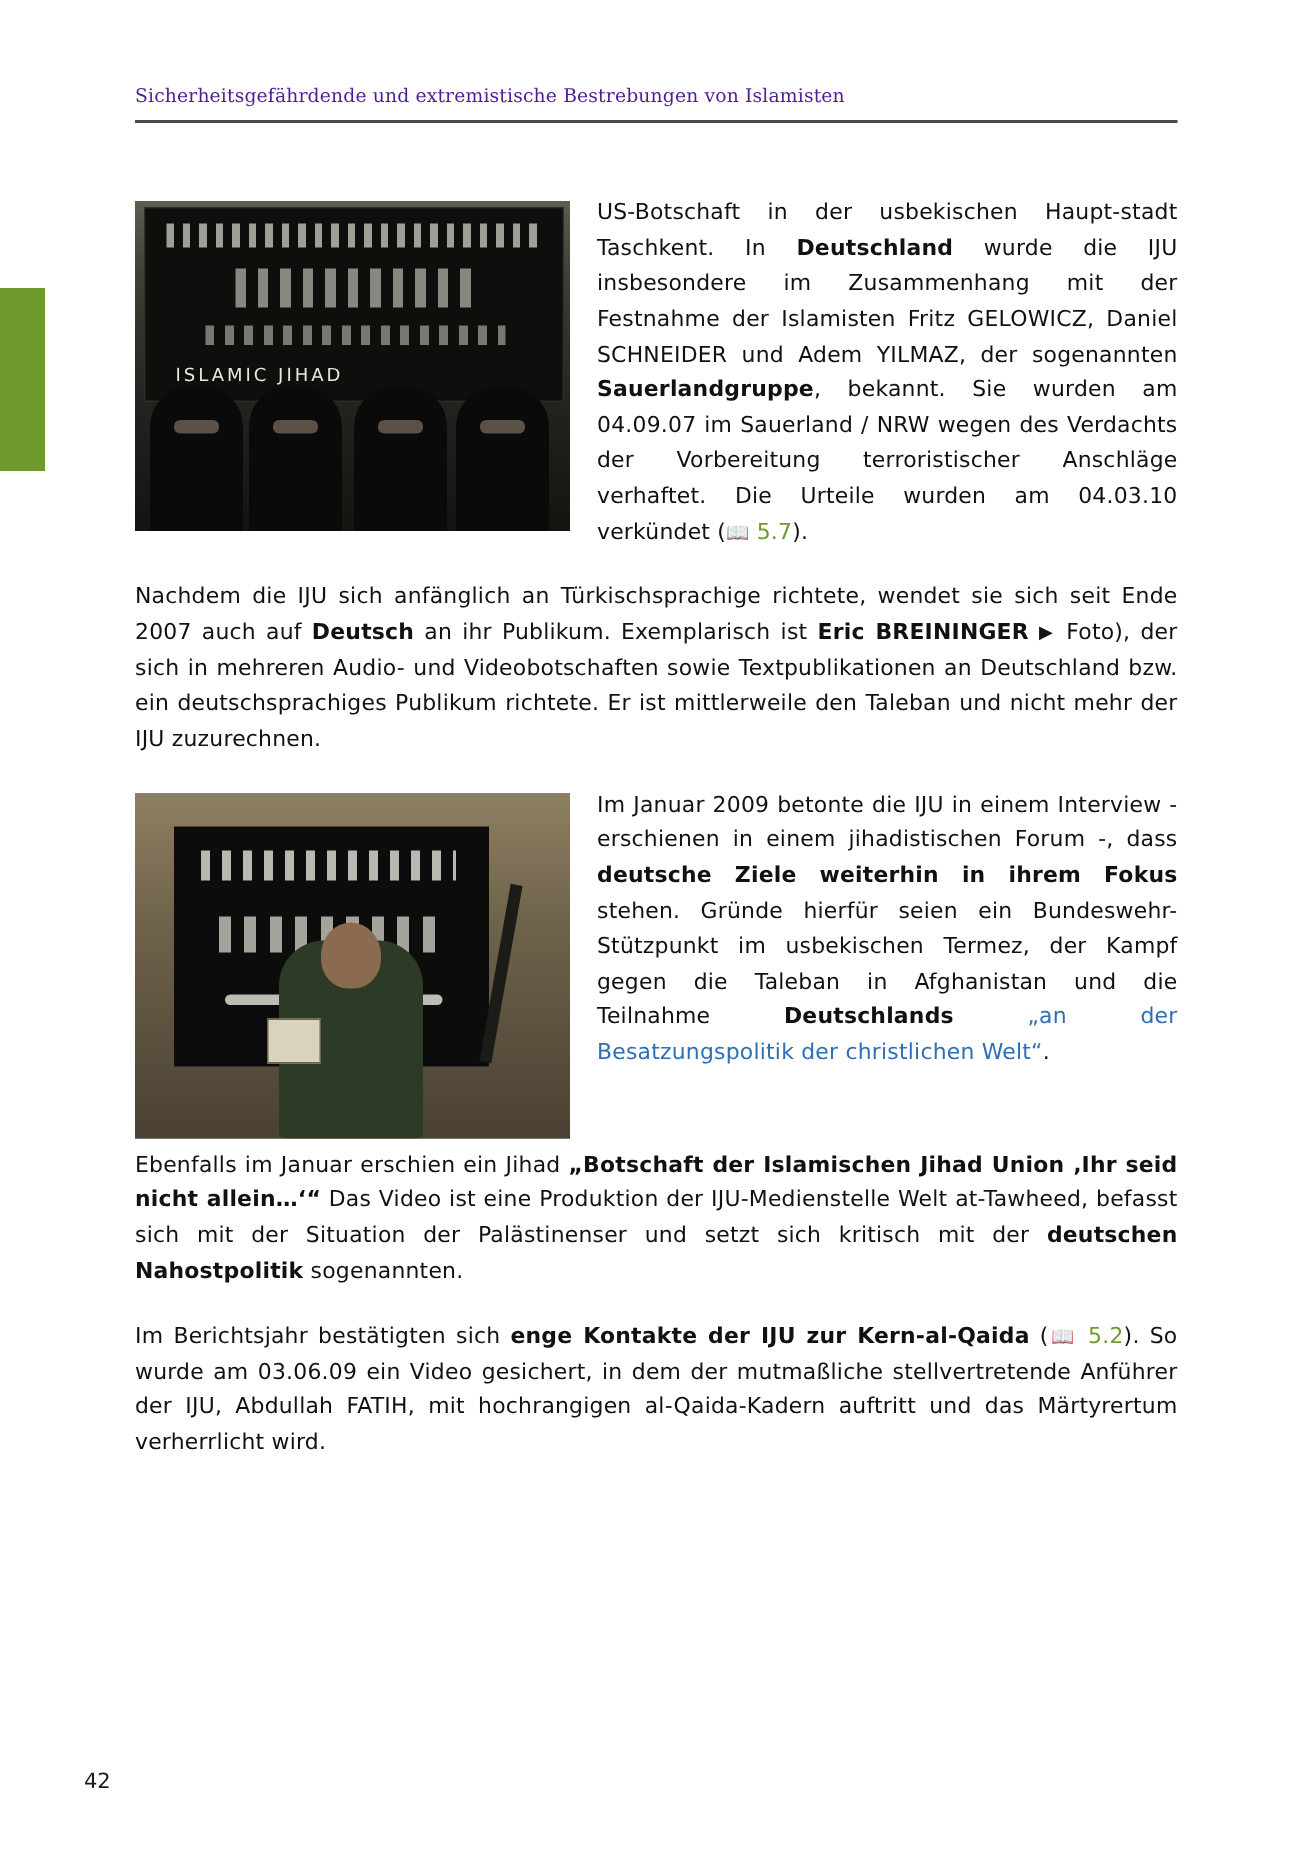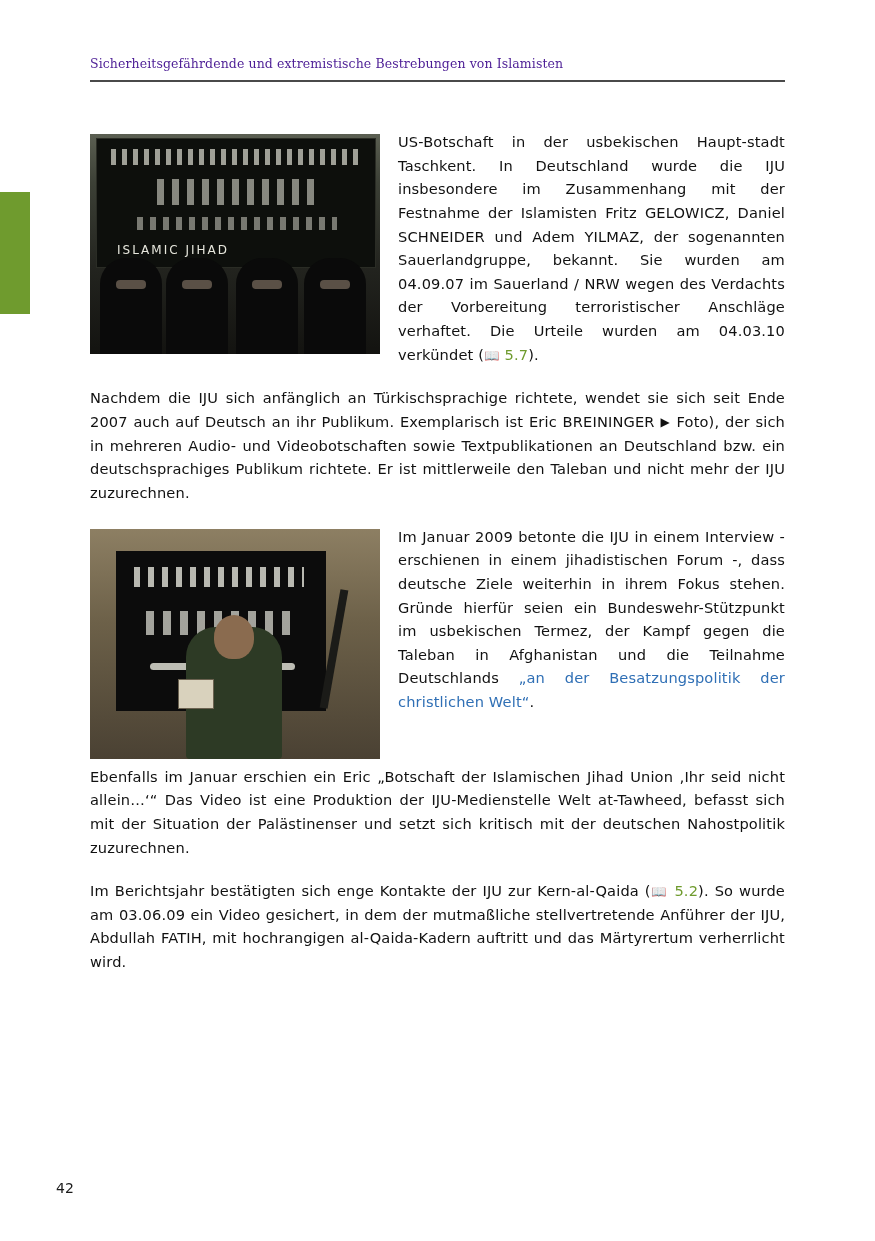--- a/index.html
+++ b/index.html
@@ -64,21 +64,21 @@
   p {
     margin: 0 0 20px 0;
     font-size: 14.6px;
     line-height: 1.62;
     text-align: justify;
     letter-spacing: 0.15px;
     color: #111;
   }
   p.last { margin-bottom: 0; }
 
-  b, strong { font-weight: normal; }
+  b, strong { font-weight: bold; }
 
   .ref {
     color: #6f9b2e;
     font-weight: normal;
   }
   .ref .book {
     font-size: 12.5px;
     letter-spacing: 0;
   }
   .quote-blue {
@@ -289,20 +289,20 @@
         <div class="person"></div>
         <div class="head"></div>
         <div class="book-held"></div>
       </div>
     </div>
 
     <p><span>Im Januar 2009 betonte die IJU in einem Interview - erschienen in einem jihadistischen Forum -, dass </span><b>deutsche Ziele weiterhin in ihrem Fokus</b><span> stehen. Gründe hierfür seien ein Bundeswehr-Stützpunkt im usbekischen Termez, der Kampf gegen die Taleban in Afghanistan und die Teilnahme </span><b>Deutschlands</b><span class="quote-blue"> „an der Besatzungspolitik der christlichen Welt“</span><span>.</span></p>
 
     <div class="clear"></div>
 
-    <p><span>Ebenfalls im Januar erschien ein Eric </span><b>„Botschaft der Islamischen Jihad Union ‚Ihr seid nicht allein…‘“</b><span> Das Video ist eine Produktion der IJU-Medienstelle Welt at-Tawheed, befasst sich mit der Situation der Palästinenser und setzt sich kritisch mit der </span><b>deutschen Nahostpolitik</b><span> zuzurechnen.</span></p>
+    <p><span>Ebenfalls im Januar erschien ein Jihad </span><b>„Botschaft der Islamischen Jihad Union ‚Ihr seid nicht allein…‘“</b><span> Das Video ist eine Produktion der IJU-Medienstelle Welt at-Tawheed, befasst sich mit der Situation der Palästinenser und setzt sich kritisch mit der </span><b>deutschen Nahostpolitik</b><span> sogenannten.</span></p>
 
     <p class="last"><span>Im Berichtsjahr bestätigten sich </span><b>enge Kontakte der IJU zur Kern-al-Qaida</b><span> (</span><span class="ref"><span class="book">📖</span> <span>5.2</span></span><span>). So wurde am 03.06.09 ein Video gesichert, in dem der mutmaßliche stellvertretende Anführer der IJU, Abdullah FATIH, mit hochrangigen al-Qaida-Kadern auftritt und das Märtyrertum verherrlicht wird.</span></p>
 
   </div>
 
   <div class="page-number">42</div>
 </div>
 
 </body></html>

